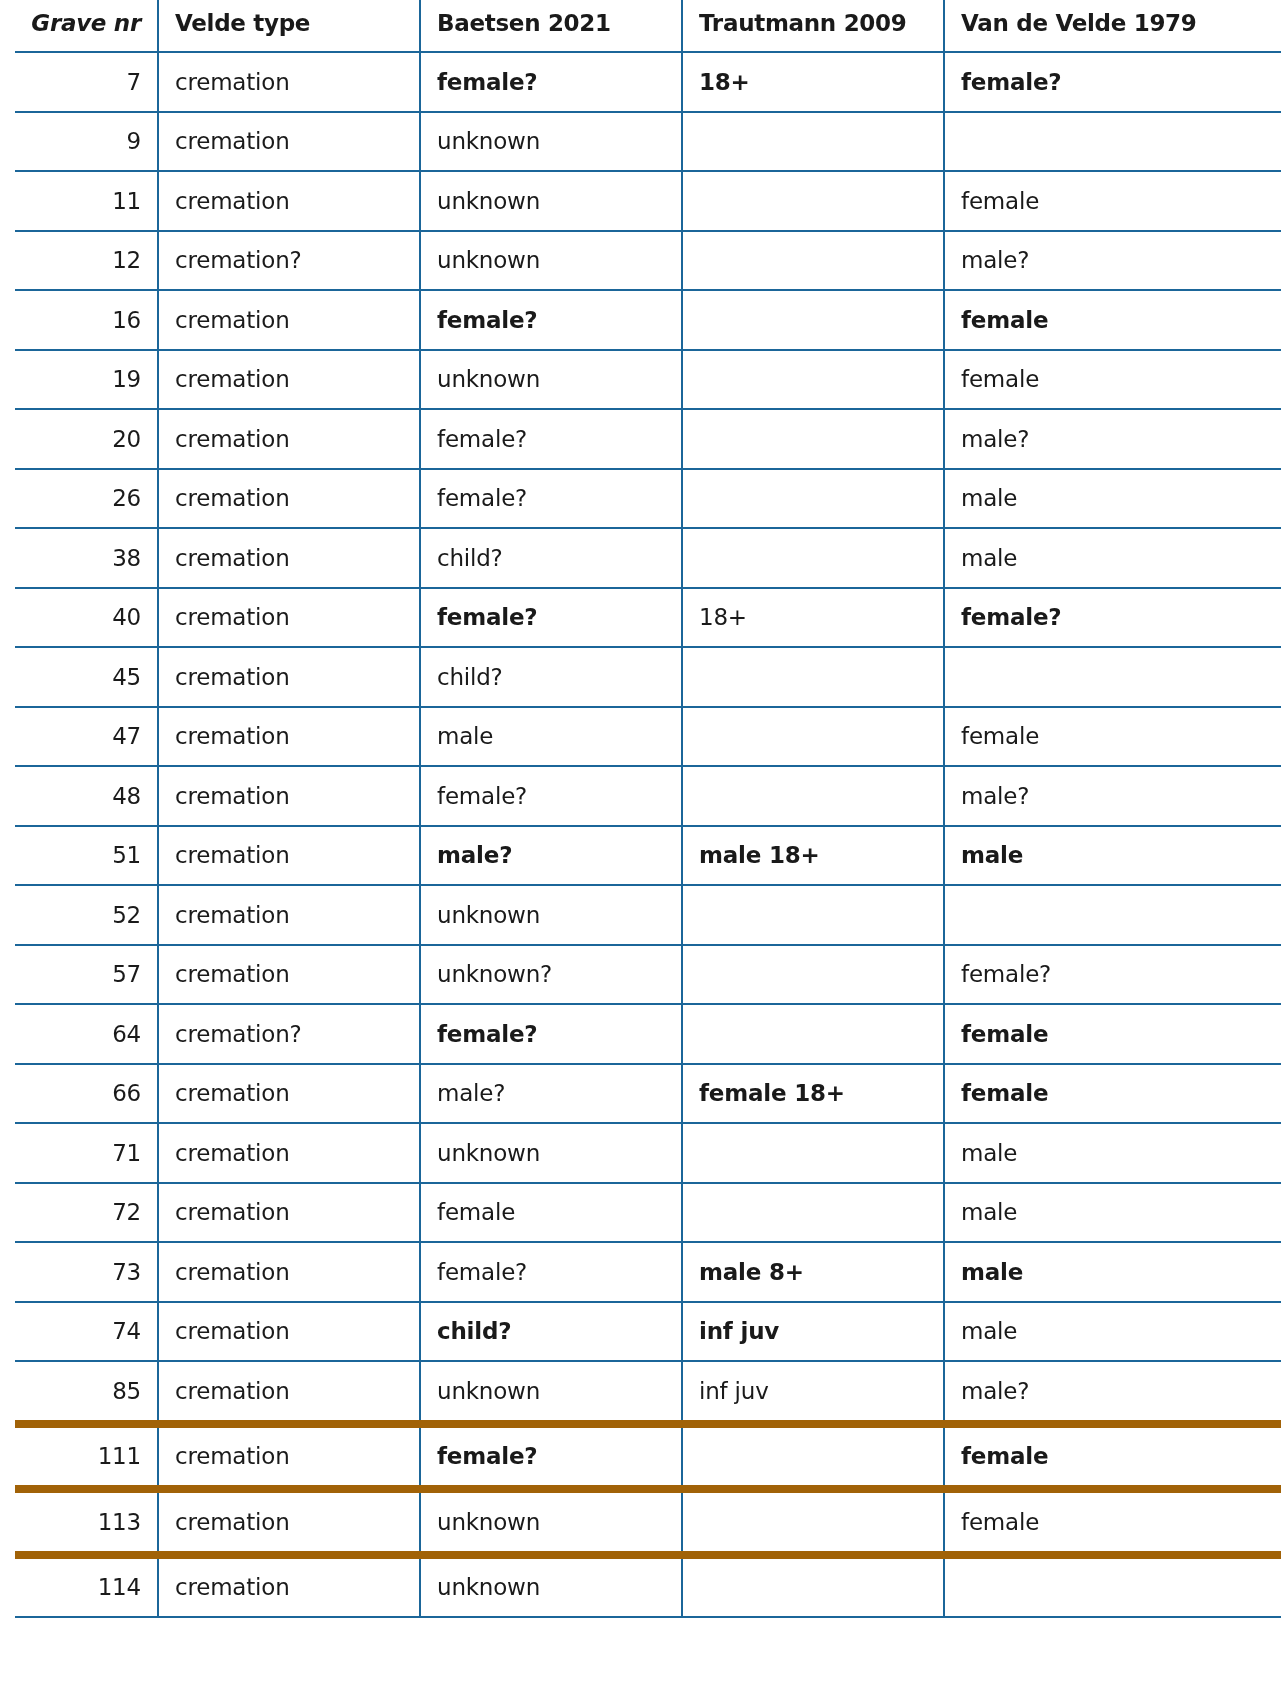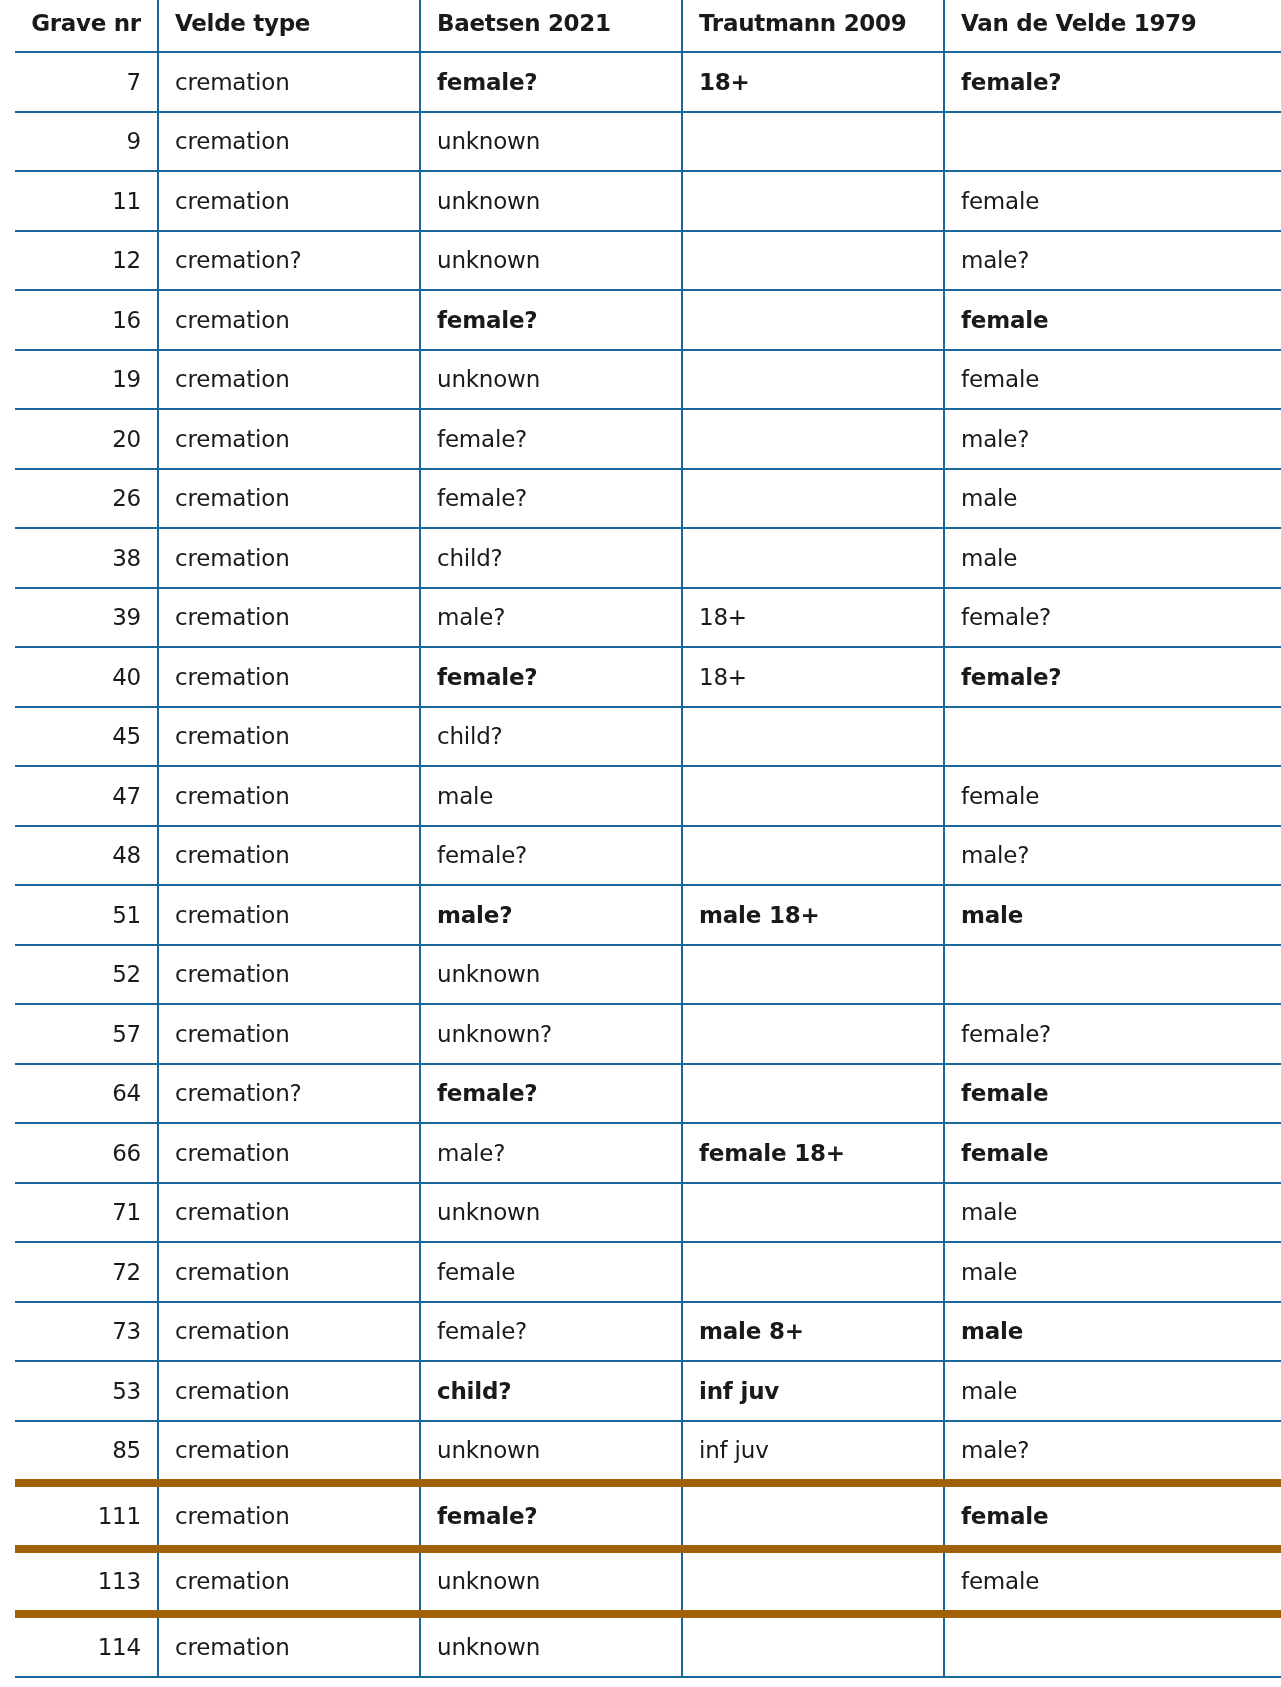--- a/index.html
+++ b/index.html
@@ -7,21 +7,21 @@
   table{position:absolute;left:15px;top:0;border-collapse:collapse;width:1266px;}
   th,td{height:57.5px;padding:0 16px;font-size:23px;text-align:left;vertical-align:middle;white-space:nowrap;}
   th{font-weight:bold;height:45px;padding-top:0;padding-bottom:6px;font-size:23px;letter-spacing:-0.3px;}
   td{font-weight:normal;letter-spacing:-0.2px;}
   td.b{font-weight:bold;}
   th,td{border-left:2px solid #1b6699;}
   th:first-child,td:first-child{border-left:none;}
   tr{border-bottom:2px solid #1b6699;}
   tr.thick{border-bottom:8px solid #a16207;}
   td:first-child,th:first-child{text-align:right;width:110px;}
-  th:first-child{text-align:center;padding-left:16px;}
+  th:first-child{text-align:right;padding-left:16px;font-style:italic;}
   td:nth-child(2),th:nth-child(2){width:228px;}
   td:nth-child(3),th:nth-child(3){width:228px;}
   td:nth-child(4),th:nth-child(4){width:228px;}
 </style>
 </head>
 <body>
 
 <table>
   <thead>
     <tr id="hdr">
@@ -90,27 +90,20 @@
         <td>male</td>
       </tr>
       <tr>
         <td>38</td>
         <td>cremation</td>
         <td>child?</td>
         <td></td>
         <td>male</td>
       </tr>
       <tr>
-        <td>39</td>
-        <td>cremation</td>
-        <td>male?</td>
-        <td>18+</td>
-        <td>female?</td>
-      </tr>
-      <tr>
         <td>40</td>
         <td>cremation</td>
         <td class="b">female?</td>
         <td>18+</td>
         <td class="b">female?</td>
       </tr>
       <tr>
         <td>45</td>
         <td>cremation</td>
         <td>child?</td>
@@ -181,21 +174,21 @@
         <td>male</td>
       </tr>
       <tr>
         <td>73</td>
         <td>cremation</td>
         <td>female?</td>
         <td class="b">male 8+</td>
         <td class="b">male</td>
       </tr>
       <tr>
-        <td>53</td>
+        <td>74</td>
         <td>cremation</td>
         <td class="b">child?</td>
         <td class="b">inf juv</td>
         <td>male</td>
       </tr>
       <tr class="thick">
         <td>85</td>
         <td>cremation</td>
         <td>unknown</td>
         <td>inf juv</td>

